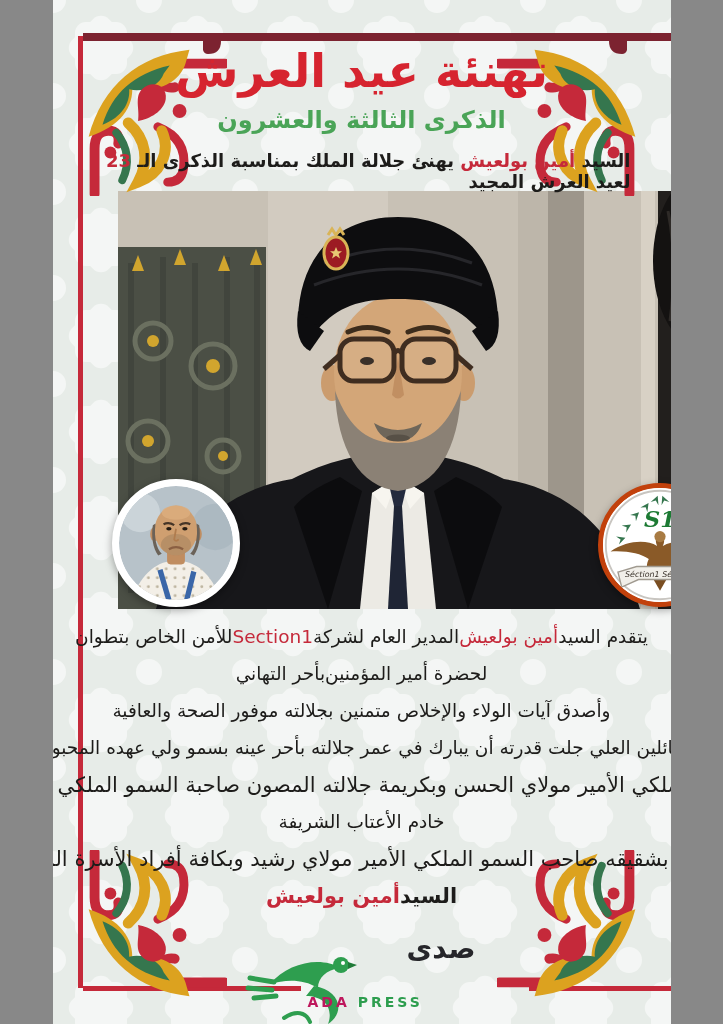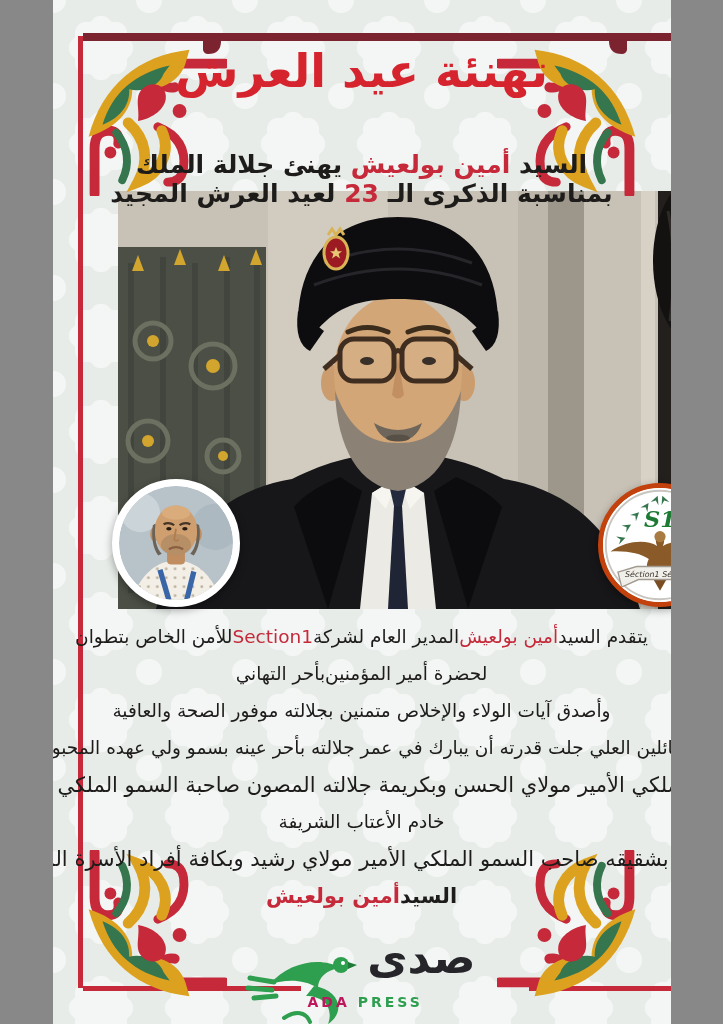--- a/index.html
+++ b/index.html
@@ -22,42 +22,42 @@
   .corner{position:absolute;width:168px;height:168px;z-index:2}
   .corner.tl{left:6px;top:28px}
   .corner.tr{right:6px;top:28px;transform:scaleX(-1)}
   .corner.bl{left:6px;bottom:6px;transform:scaleY(-1)}
   .corner.br{right:6px;bottom:6px;transform:scale(-1,-1)}
   
   .title{position:absolute;top:44px;left:0;right:0;text-align:center;font-size:46px;font-weight:bold;
     color:var(--title-red);z-index:2;letter-spacing:1px}
   .subtitle{position:absolute;top:106px;left:0;right:0;text-align:center;font-size:24px;font-weight:bold;
     color:var(--subtitle-green);z-index:2}
-  .intro{position:absolute;top:150px;left:40px;right:40px;text-align:center;font-size:25px;font-weight:bold;
+  .intro{position:absolute;top:150px;left:40px;right:40px;text-align:right;font-size:18px;font-weight:bold;
     color:var(--text-black);z-index:2}
   
   .photo{position:absolute;left:65px;top:191px;width:592px;height:418px;z-index:1}
   
   .badge{position:absolute;border-radius:50%;background:#fff;z-index:3;
     box-shadow:0 3px 8px rgba(0,0,0,.35)}
   .badge.portrait{left:59px;top:479px;width:128px;height:128px;border:7px solid #fff;overflow:hidden}
   .badge.portrait svg{border-radius:50%}
   .badge.logo{left:545px;top:483px;width:124px;height:124px;border:5px solid #c2410c;overflow:hidden}
   
   .body-text{position:absolute;top:618px;left:22px;right:22px;z-index:2;color:var(--text-black)}
   .body-line{height:37px;display:flex;align-items:center;justify-content:center;white-space:nowrap;
     font-size:18.5px}
   .body-line.sm{font-size:21px}
   .body-line.sig{font-size:21px;font-weight:bold}
   .c-red{color:var(--accent-red)}
   .c-green{color:var(--name-green)}
   
   .footer-logo{position:absolute;left:calc(50% - 118px);top:940px;width:236px;height:84px;z-index:4}
   .footer-logo .bird{position:absolute;left:0;top:0}
-  .footer-logo .arabic{position:absolute;right:4px;top:-8px;font-size:44px;font-weight:bold;color:#26262a}
+  .footer-logo .arabic{position:absolute;right:4px;top:-8px;font-size:28px;font-weight:bold;color:#26262a}
   .footer-logo .latin{position:absolute;left:64px;top:54px;font-size:14px;font-weight:bold;letter-spacing:3px}
   .footer-logo .latin .dark{color:#be185d}
   .footer-logo .latin .green{color:var(--logo-green);margin-right:4px;margin-left:0}
   [dir=rtl]{direction:rtl}
 </style>
 </head>
 <body>
 
 <div class="poster">
 
@@ -116,20 +116,21 @@
       <use href="#orn"></use>
     </svg>
   <svg class="corner bl" viewBox="0 0 170 170">
       <use href="#orn"></use>
     </svg>
   <svg class="corner br" viewBox="0 0 170 170">
       <use href="#orn"></use>
     </svg>
 
   <div class="title" dir="rtl">تهنئة عيد العرش</div>
+  <div class="subtitle" dir="rtl">الذكرى الثالثة والعشرون</div>
   <div class="intro" dir="rtl"><span>السيد </span><span class="c-red">أمين بولعيش</span><span> يهنئ جلالة الملك بمناسبة الذكرى الـ </span><span class="c-red">23</span><span> لعيد العرش المجيد</span></div>
 
   <svg class="photo" viewBox="0 0 592 418" preserveAspectRatio="none">
     <rect width="592" height="418" fill="#c8c1b5"></rect>
     <rect x="150" width="120" height="418" fill="#d2cbc0"></rect>
     <rect x="400" width="60" height="418" fill="#bdb6aa"></rect>
     <rect x="430" width="36" height="418" fill="#9d968b"></rect>
     <rect x="523" width="14" height="418" fill="#d8d1c5"></rect>
 
     <g>

